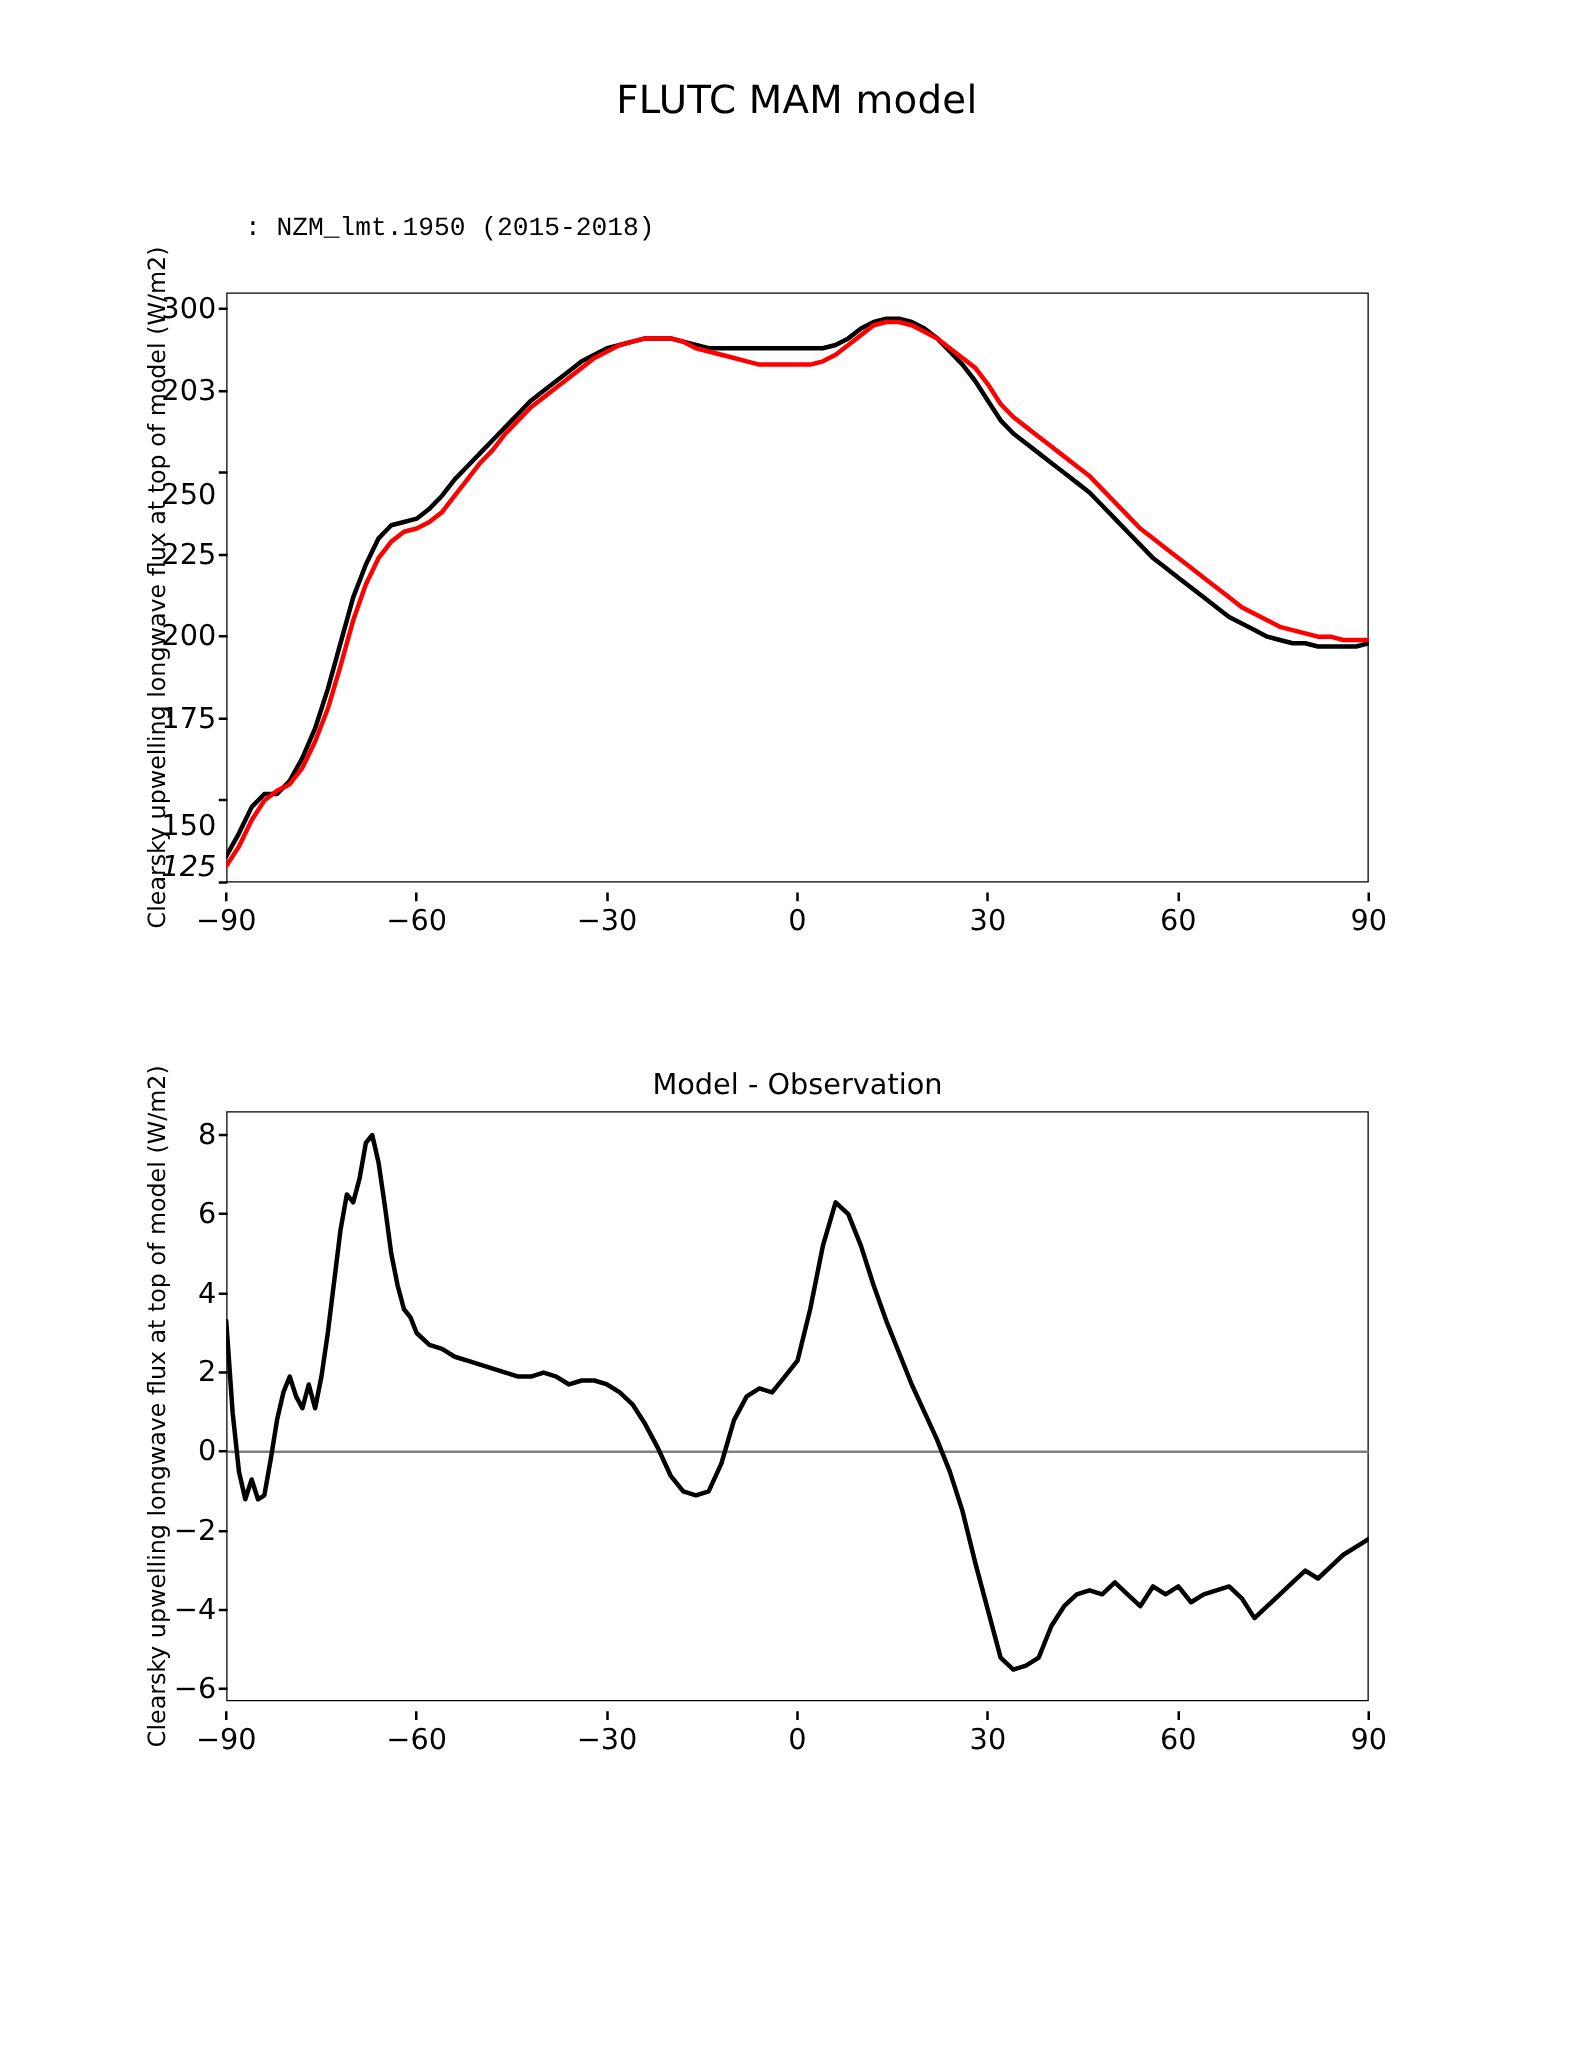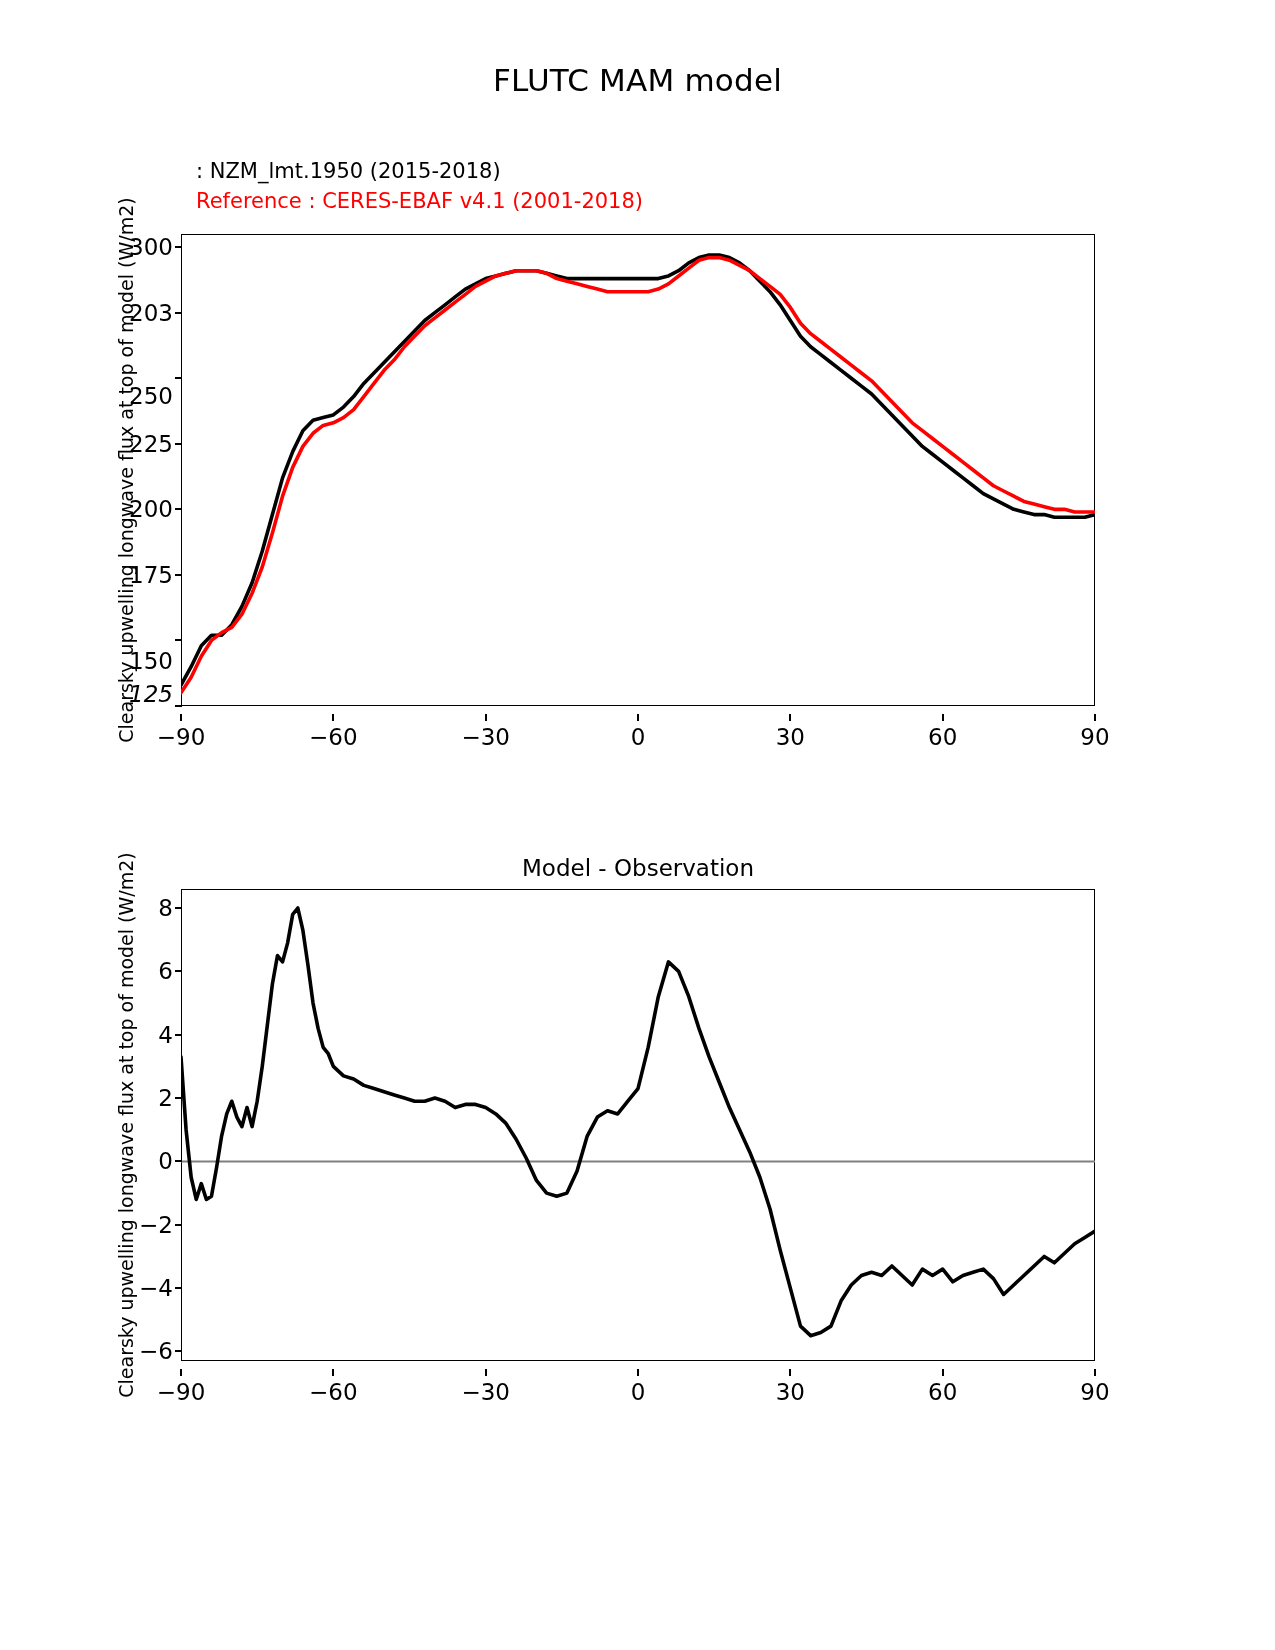--- a/index.html
+++ b/index.html
@@ -13,21 +13,21 @@
 
   
   .panel{position:absolute;}
   #panel-top{left:181px;top:234px;width:914px;height:472px;}
   #panel-bottom{left:181px;top:889px;width:914px;height:472px;}
   .axes-frame{position:absolute;left:0;top:0;width:100%;height:100%;
     border:1.6px solid #000;box-sizing:border-box;background:transparent;}
   .plot-svg{position:absolute;left:0;top:0;width:100%;height:100%;display:block;}
 
   
-  #legend-top{position:absolute;left:196px;top:156px;font-size:21px;line-height:30px;}
+  #legend-top{position:absolute;left:196px;top:169px;font-size:21px;line-height:30px;font-family:Liberation Mono, monospace;}
   #legend-model{color:#000;}
   #legend-ref{color:#ff0000;}
   #ylabel-top-wrap{position:absolute;left:112px;top:234px;width:30px;height:472px;}
   #ylabel-bottom-wrap{position:absolute;left:112px;top:889px;width:30px;height:472px;}
   .rot-label{
     position:absolute;left:14px;top:50%;
     transform:translate(-50%,-50%) rotate(-90deg);
     font-size:19px;white-space:nowrap;
   }
 
@@ -48,21 +48,20 @@
 </style>
 </head>
 <body>
 
 <div class="figure">
 
   <div id="fig-title">FLUTC MAM model</div>
 
   <div id="legend-top">
     <div id="legend-model">: NZM_lmt.1950 (2015-2018)</div>
-    <div id="legend-ref">Reference : CERES-EBAF v4.1 (2001-2018)</div>
   </div>
 
   <div id="ylabel-top-wrap">
     <div class="rot-label">Clearsky upwelling longwave flux at top of model (W/m2)</div>
   </div>
   <div id="ylabel-bottom-wrap">
     <div class="rot-label">Clearsky upwelling longwave flux at top of model (W/m2)</div>
   </div>
 
   <div class="panel" id="panel-top">

